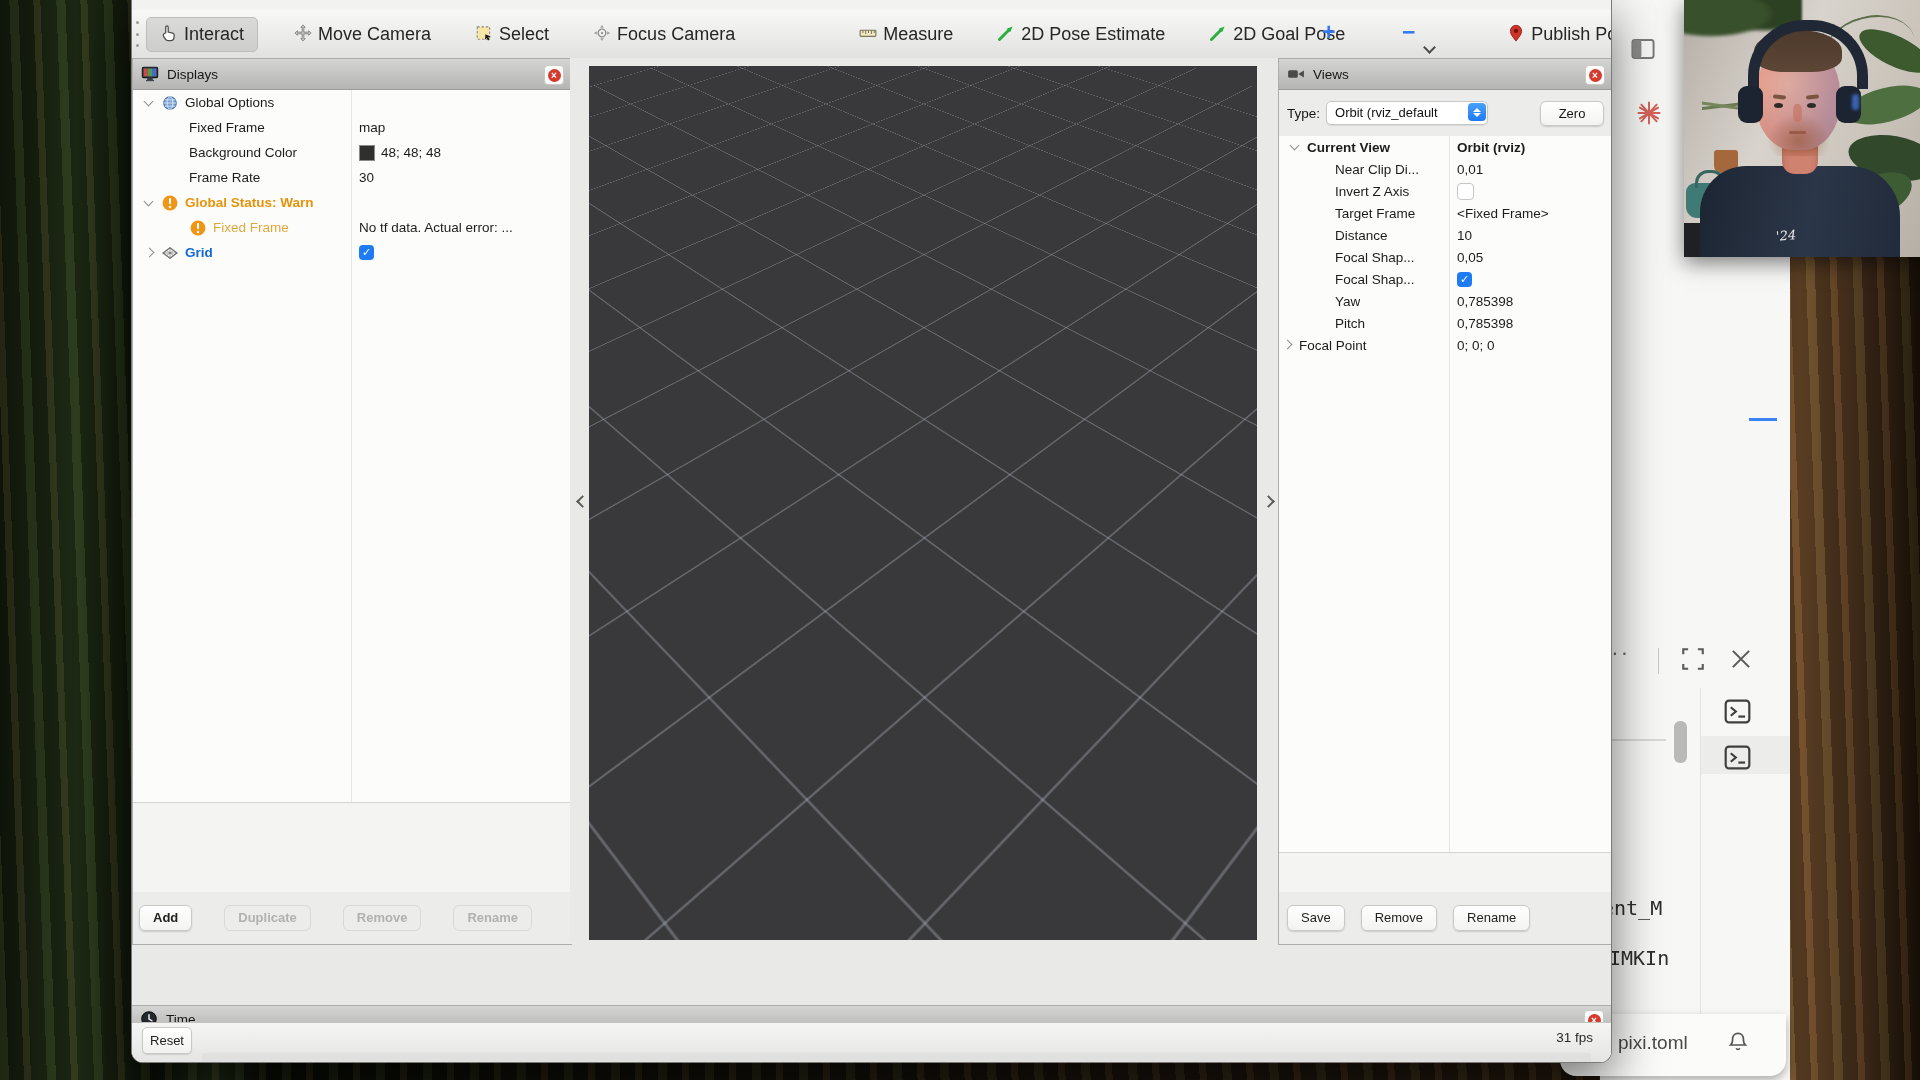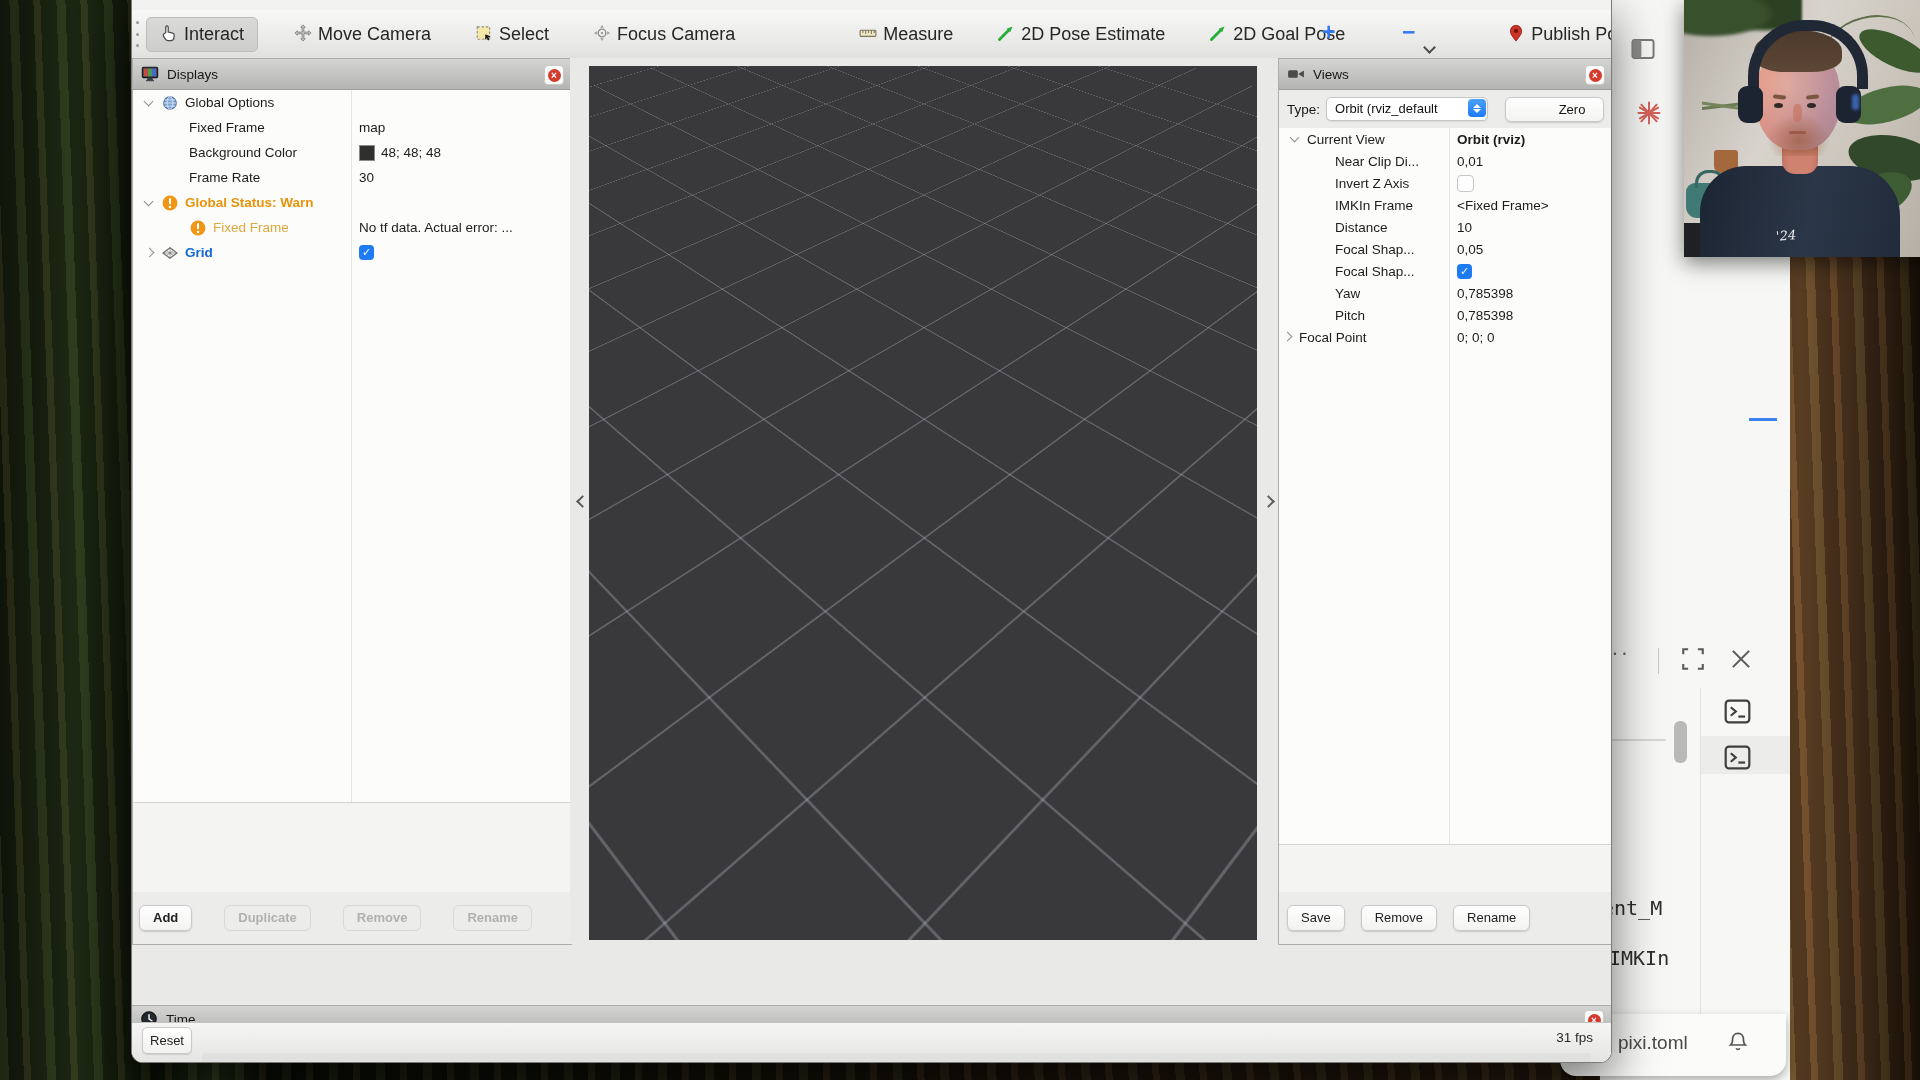--- a/index.html
+++ b/index.html
@@ -70,21 +70,21 @@
   .tree-row.i2{padding-left:56px;}
   .exp{width:20px;height:12px;position:relative;flex:0 0 20px;}
   .exp.down::after{content:'';position:absolute;left:4px;top:1px;width:6px;height:6px;border-right:1.7px solid #8e8e8c;border-bottom:1.7px solid #8e8e8c;transform:rotate(45deg);}
   .exp.right::after{content:'';position:absolute;left:5px;top:2px;width:6px;height:6px;border-right:1.7px solid #8e8e8c;border-bottom:1.7px solid #8e8e8c;transform:rotate(-45deg);}
   .ric{width:18px;height:18px;margin-right:6px;flex:0 0 18px;}
   .ric svg{width:100%;height:100%;}
   .tlabel{white-space:nowrap;overflow:hidden;}
   .tlabel.warn-bold{color:#e8930c;font-weight:600;}
   .tlabel.warn{color:#dfa83f;}
   .tlabel.link-bold{color:#1467d4;font-weight:700;}
-  .tlabel.bold{font-weight:400;text-align:right;}
+  .tlabel.bold{font-weight:700;text-align:right;}
   .tvalue{position:absolute;display:flex;align-items:center;gap:6px;white-space:nowrap;}
   .displays .tvalue{left:226px;}
   .views .tvalue{left:178px;}
   .tvalue.bold{font-weight:700;}
   .swatch{width:14px;height:14px;border:1px solid #8a8a88;display:inline-block;}
   .cb{width:15px;height:15px;border-radius:4px;display:inline-flex;align-items:center;justify-content:center;}
   .cb.on{background:#1f7bf4;color:#fff;font-size:11px;font-weight:bold;}
   .cb.off{background:#fff;border:1px solid #c6c6c4;}
   .panel-buttons{position:absolute;left:0;bottom:0;width:100%;height:52px;display:flex;align-items:center;background:#ececea;}
   .pbtn{height:24px;line-height:24px;text-align:center;font-size:13px;color:#222;background:linear-gradient(#fff,#f3f3f1);
@@ -99,29 +99,29 @@
   .chev{width:8px;height:8px;position:relative;}
   .chev.left::after{content:'';position:absolute;width:7px;height:7px;border-left:2px solid #5c5c5a;border-bottom:2px solid #5c5c5a;transform:rotate(45deg);left:2px;}
   .chev.right::after{content:'';position:absolute;width:7px;height:7px;border-right:2px solid #5c5c5a;border-bottom:2px solid #5c5c5a;transform:rotate(-45deg);}
   .viewport{position:absolute;left:457px;top:8px;width:668px;height:874px;background:#39393b;overflow:hidden;}
   .gridwrap{position:absolute;inset:0;perspective:1050px;perspective-origin:50% 26%;}
   .gplane{position:absolute;left:50%;top:54%;width:2600px;height:2600px;margin:-1300px 0 0 -1300px;
     transform:rotateX(57deg) rotateZ(45deg);
     background-image:repeating-linear-gradient(0deg,rgba(178,184,196,.34) 0 1.6px,transparent 1.6px 130px),
                      repeating-linear-gradient(90deg,rgba(178,184,196,.34) 0 1.6px,transparent 1.6px 130px);}
   
-  .typerow{position:relative;height:38px;display:flex;align-items:center;padding:0 8px;gap:6px;background:#ececea;font-size:13.5px;color:#161614;}
+  .typerow{position:relative;height:46px;display:flex;align-items:center;padding:0 8px;gap:6px;background:#ececea;font-size:13.5px;color:#161614;}
   .dropdown{position:relative;width:160px;height:22px;background:#fff;border:1px solid #c6c6c4;border-radius:5px;box-shadow:0 1px 1px rgba(0,0,0,.08);}
   .dropdown .dval{position:absolute;left:8px;top:3px;font-size:13px;color:#111;width:132px;overflow:hidden;white-space:nowrap;}
   .stepper{position:absolute;right:1px;top:1px;width:18px;height:18px;border-radius:4px;background:linear-gradient(#4aa0f8,#1f7bf4);display:flex;flex-direction:column;align-items:center;justify-content:center;gap:1px;}
   .stepper i{width:0;height:0;border-left:4px solid transparent;border-right:4px solid transparent;}
   .stepper .up{border-bottom:4.5px solid #fff;}
   .stepper .dn{border-top:4.5px solid #fff;}
   .zero{margin-left:auto;width:62px;height:23px;line-height:23px;text-align:center;background:linear-gradient(#fff,#f3f3f1);
-        border:1px solid #c9c9c7;border-radius:6px;box-shadow:0 1px 1.5px rgba(0,0,0,.15);font-size:13px;padding-left:35px;}
+        border:1px solid #c9c9c7;border-radius:6px;box-shadow:0 1px 1.5px rgba(0,0,0,.15);font-size:13px;}
   
   .timep{left:0;top:947px;width:1479px;height:75px;border-left:none;border-right:none;}
   .timep .phead{height:26px;}
   .timep .closebtn{top:4px;}
   .timerow{position:relative;height:48px;display:flex;align-items:center;padding-left:15px;font-size:13.5px;color:#161614;background:#efefed;}
   .tfield{display:flex;align-items:center;gap:9px;margin-right:27px;}
   .tbox{height:23px;line-height:23px;background:#fff;border:1px solid #c4c4c2;border-radius:3px;padding:0 7px;font-size:13.5px;color:#111;}
   .tfield:nth-child(1) .tbox{width:130px;}
   .tfield:nth-child(2) .tbox{width:112px;}
   .tfield:nth-child(3) .tbox{width:135px;}
@@ -423,21 +423,21 @@
               <span>0,01</span>
             </span>
           </div>
           <div class="tree-row i1">
             <span class="tlabel ">Invert Z Axis</span>
             <span class="tvalue ">
               <span class="cb off"></span>
             </span>
           </div>
           <div class="tree-row i1">
-            <span class="tlabel ">IMKIn Frame</span>
+            <span class="tlabel ">Target Frame</span>
             <span class="tvalue ">
               <span>&lt;Fixed Frame&gt;</span>
             </span>
           </div>
           <div class="tree-row i1">
             <span class="tlabel ">Distance</span>
             <span class="tvalue ">
               <span>10</span>
             </span>
           </div>

